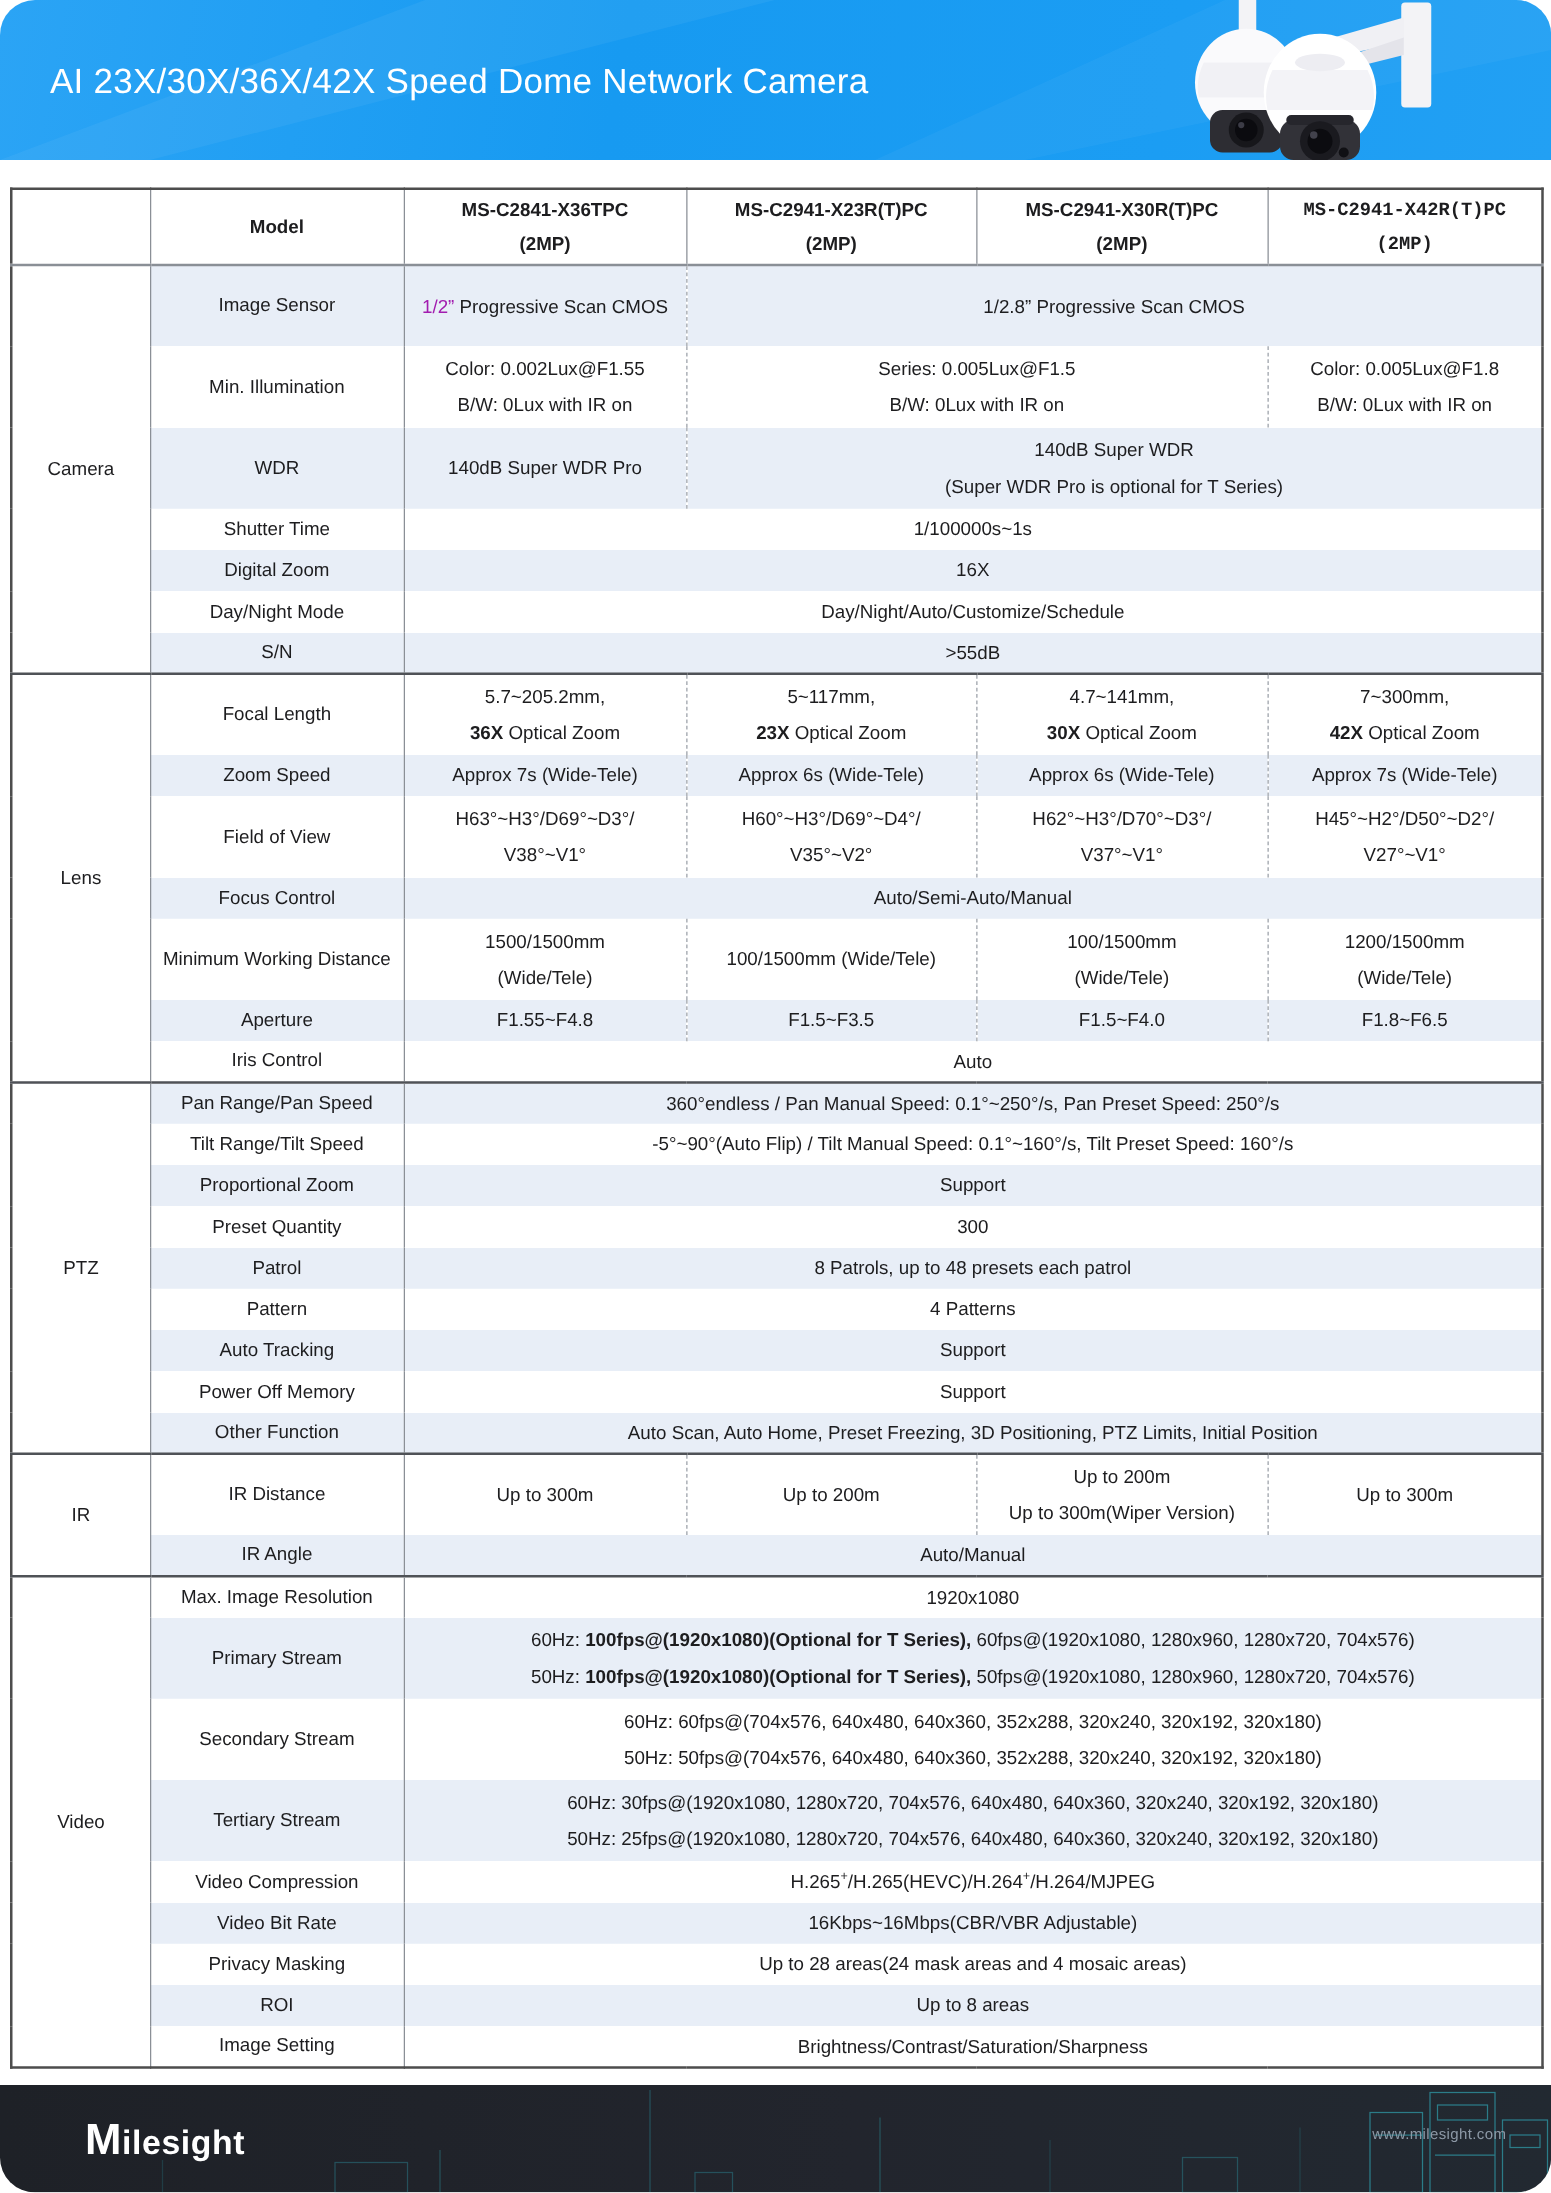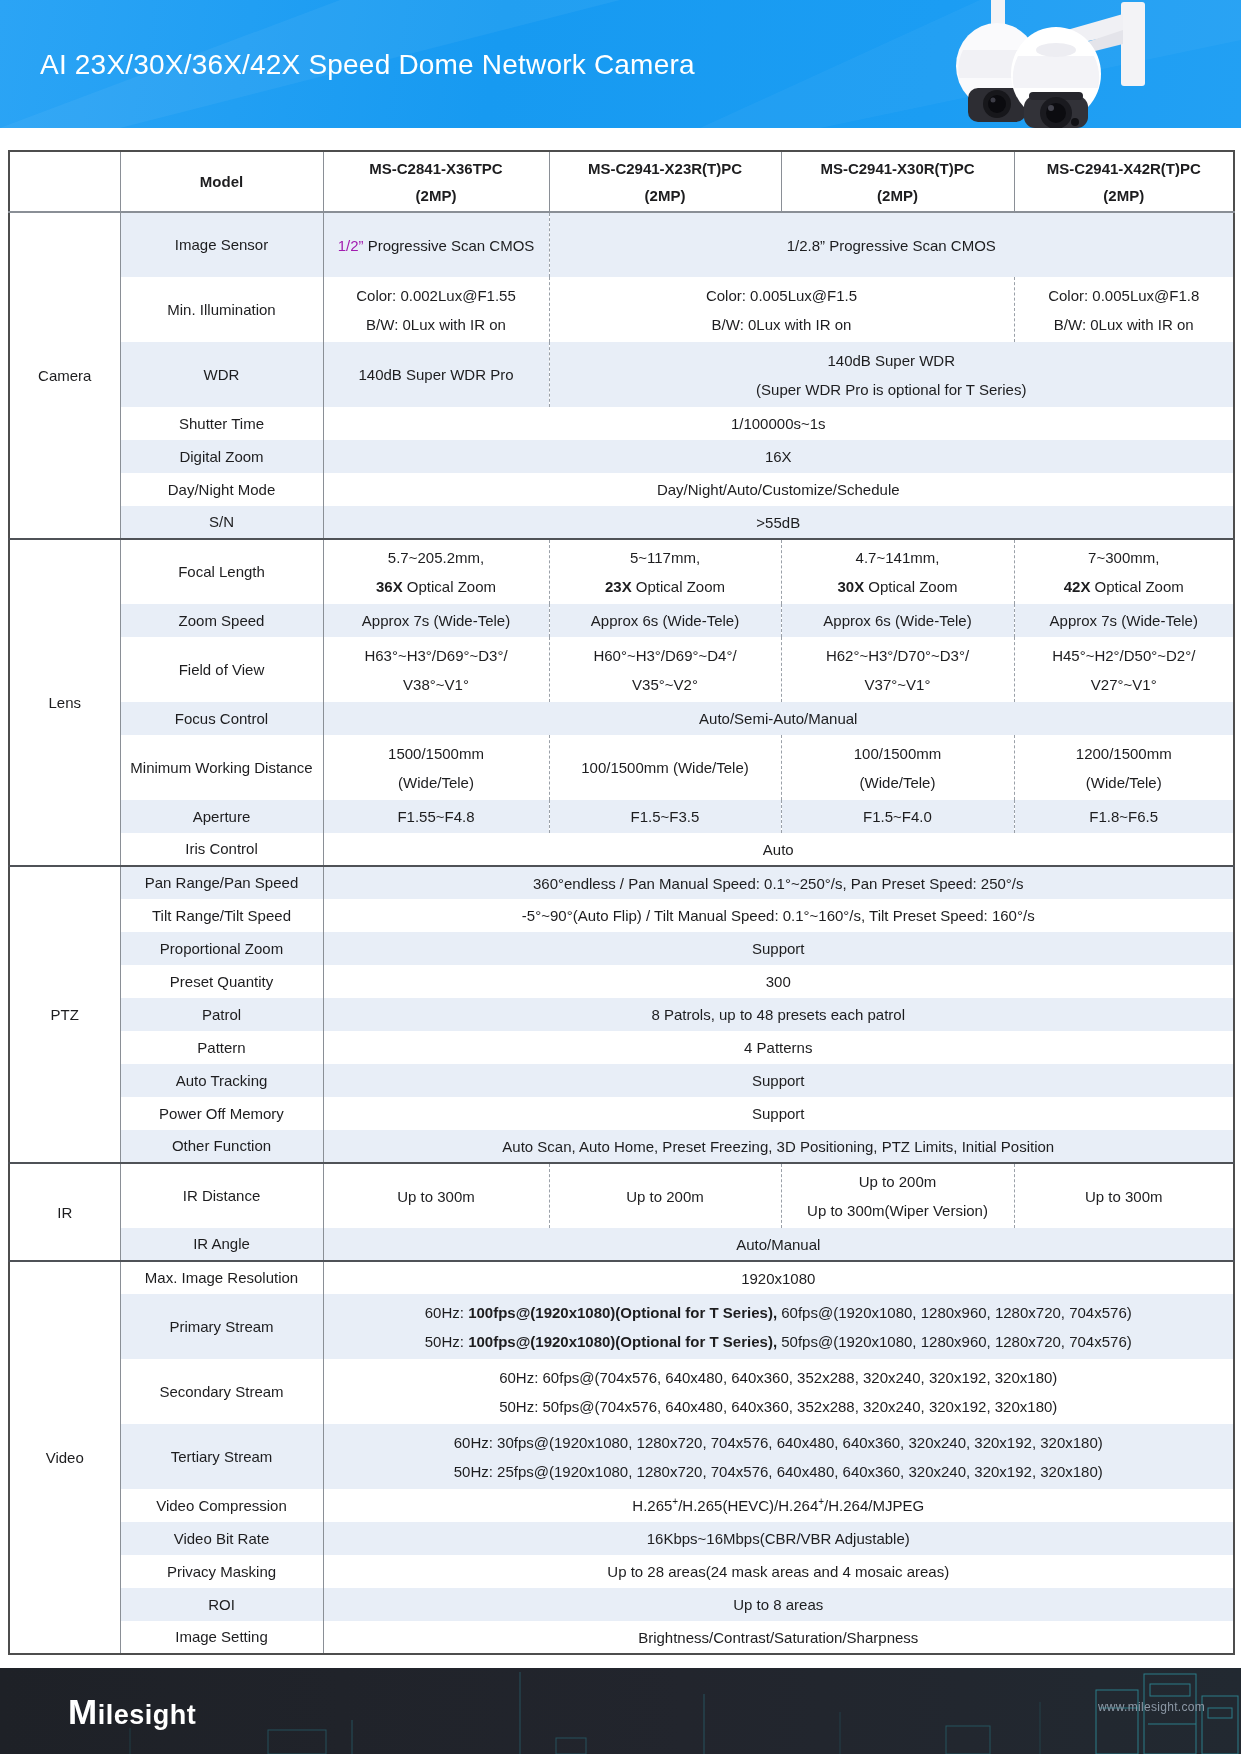--- a/index.html
+++ b/index.html
@@ -1,37 +1,37 @@
 <!DOCTYPE html>
 <html><head>
 <meta charset="utf-8">
 <style>
   html,body{margin:0;padding:0;background:#ffffff;}
   .page{position:relative;width:1241px;height:1754px;background:#fff;overflow:hidden;
-        font-family:"Liberation Sans",sans-serif;color:#1d1d1f;}
+        font-family:"Liberation Sans",sans-serif;color:#1d1d1f;border-radius:28px;}
 
   
   .hdr{position:absolute;left:0;top:0;width:1241px;height:128px;
        background:linear-gradient(100deg,#2ba4f5 0%,#179af1 40%,#1b9df3 75%,#22a0f3 100%);}
   .hdr-deco{position:absolute;left:0;top:0;}
   .hdr-title{position:absolute;left:40px;top:49px;font-size:28px;letter-spacing:.2px;
              color:#ffffff;font-weight:normal;white-space:nowrap;}
   .cams{position:absolute;left:925px;top:0;}
 
   
   .tbl{position:absolute;left:8px;top:150px;width:1225px;border-collapse:collapse;
        table-layout:fixed;border:2px solid #4d4d4d;}
   .tbl td,.tbl th{padding:2px 6px;text-align:center;vertical-align:middle;
                   font-size:15px;overflow:hidden;}
   tr.hrow{height:61px;padding-left:36px;}
   tr.h1{height:33px;}
   tr.h2{height:65px;}
   th{font-weight:bold;font-size:16.5px;border-right:1.5px solid #8a8f96;
      border-bottom:2px solid #8a8f96;background:#fff;}
-  th:last-child{border-right:none;}
+  th:last-child{border-right:none;font-family:Liberation Mono, monospace;}
   th .l0{line-height:27px;}
   .cat{font-weight:normal;font-size:17px;background:#fff;border-right:1.5px solid #8a8f96;}
   .spec{text-align:left;padding-left:13px;border-right:1.5px solid #8a8f96;line-height:22px;}
   tr.alt{background:#e8eef7;}
   tr.sb > td{border-top:2.5px solid #4f5257;}
   .dsh{border-right:1.5px dashed #9aa0a8;}
   .l{line-height:29px;}
   .wrap2{line-height:29px;}
   .b{font-weight:bold;}
   .blu{color:#a21caf;}
@@ -126,21 +126,21 @@
       <td class="dsh wrap2"><span class="blu">1/2”</span><span> Progressive Scan CMOS</span></td>
       <td colspan="3">1/2.8” Progressive Scan CMOS</td>
     </tr>
     <tr class="h2">
       <td class="spec">Min. Illumination</td>
       <td class="dsh">
         <div class="l">Color: 0.002Lux@F1.55</div>
         <div class="l">B/W: 0Lux with IR on</div>
       </td>
       <td class="dsh" colspan="2">
-        <div class="l">Color: 0.005Lux@F1.5</div>
+        <div class="l">Series: 0.005Lux@F1.5</div>
         <div class="l">B/W: 0Lux with IR on</div>
       </td>
       <td>
         <div class="l">Color: 0.005Lux@F1.8</div>
         <div class="l">B/W: 0Lux with IR on</div>
       </td>
     </tr>
     <tr class="h2 alt">
       <td class="spec">WDR</td>
       <td class="dsh">140dB Super WDR Pro</td>

